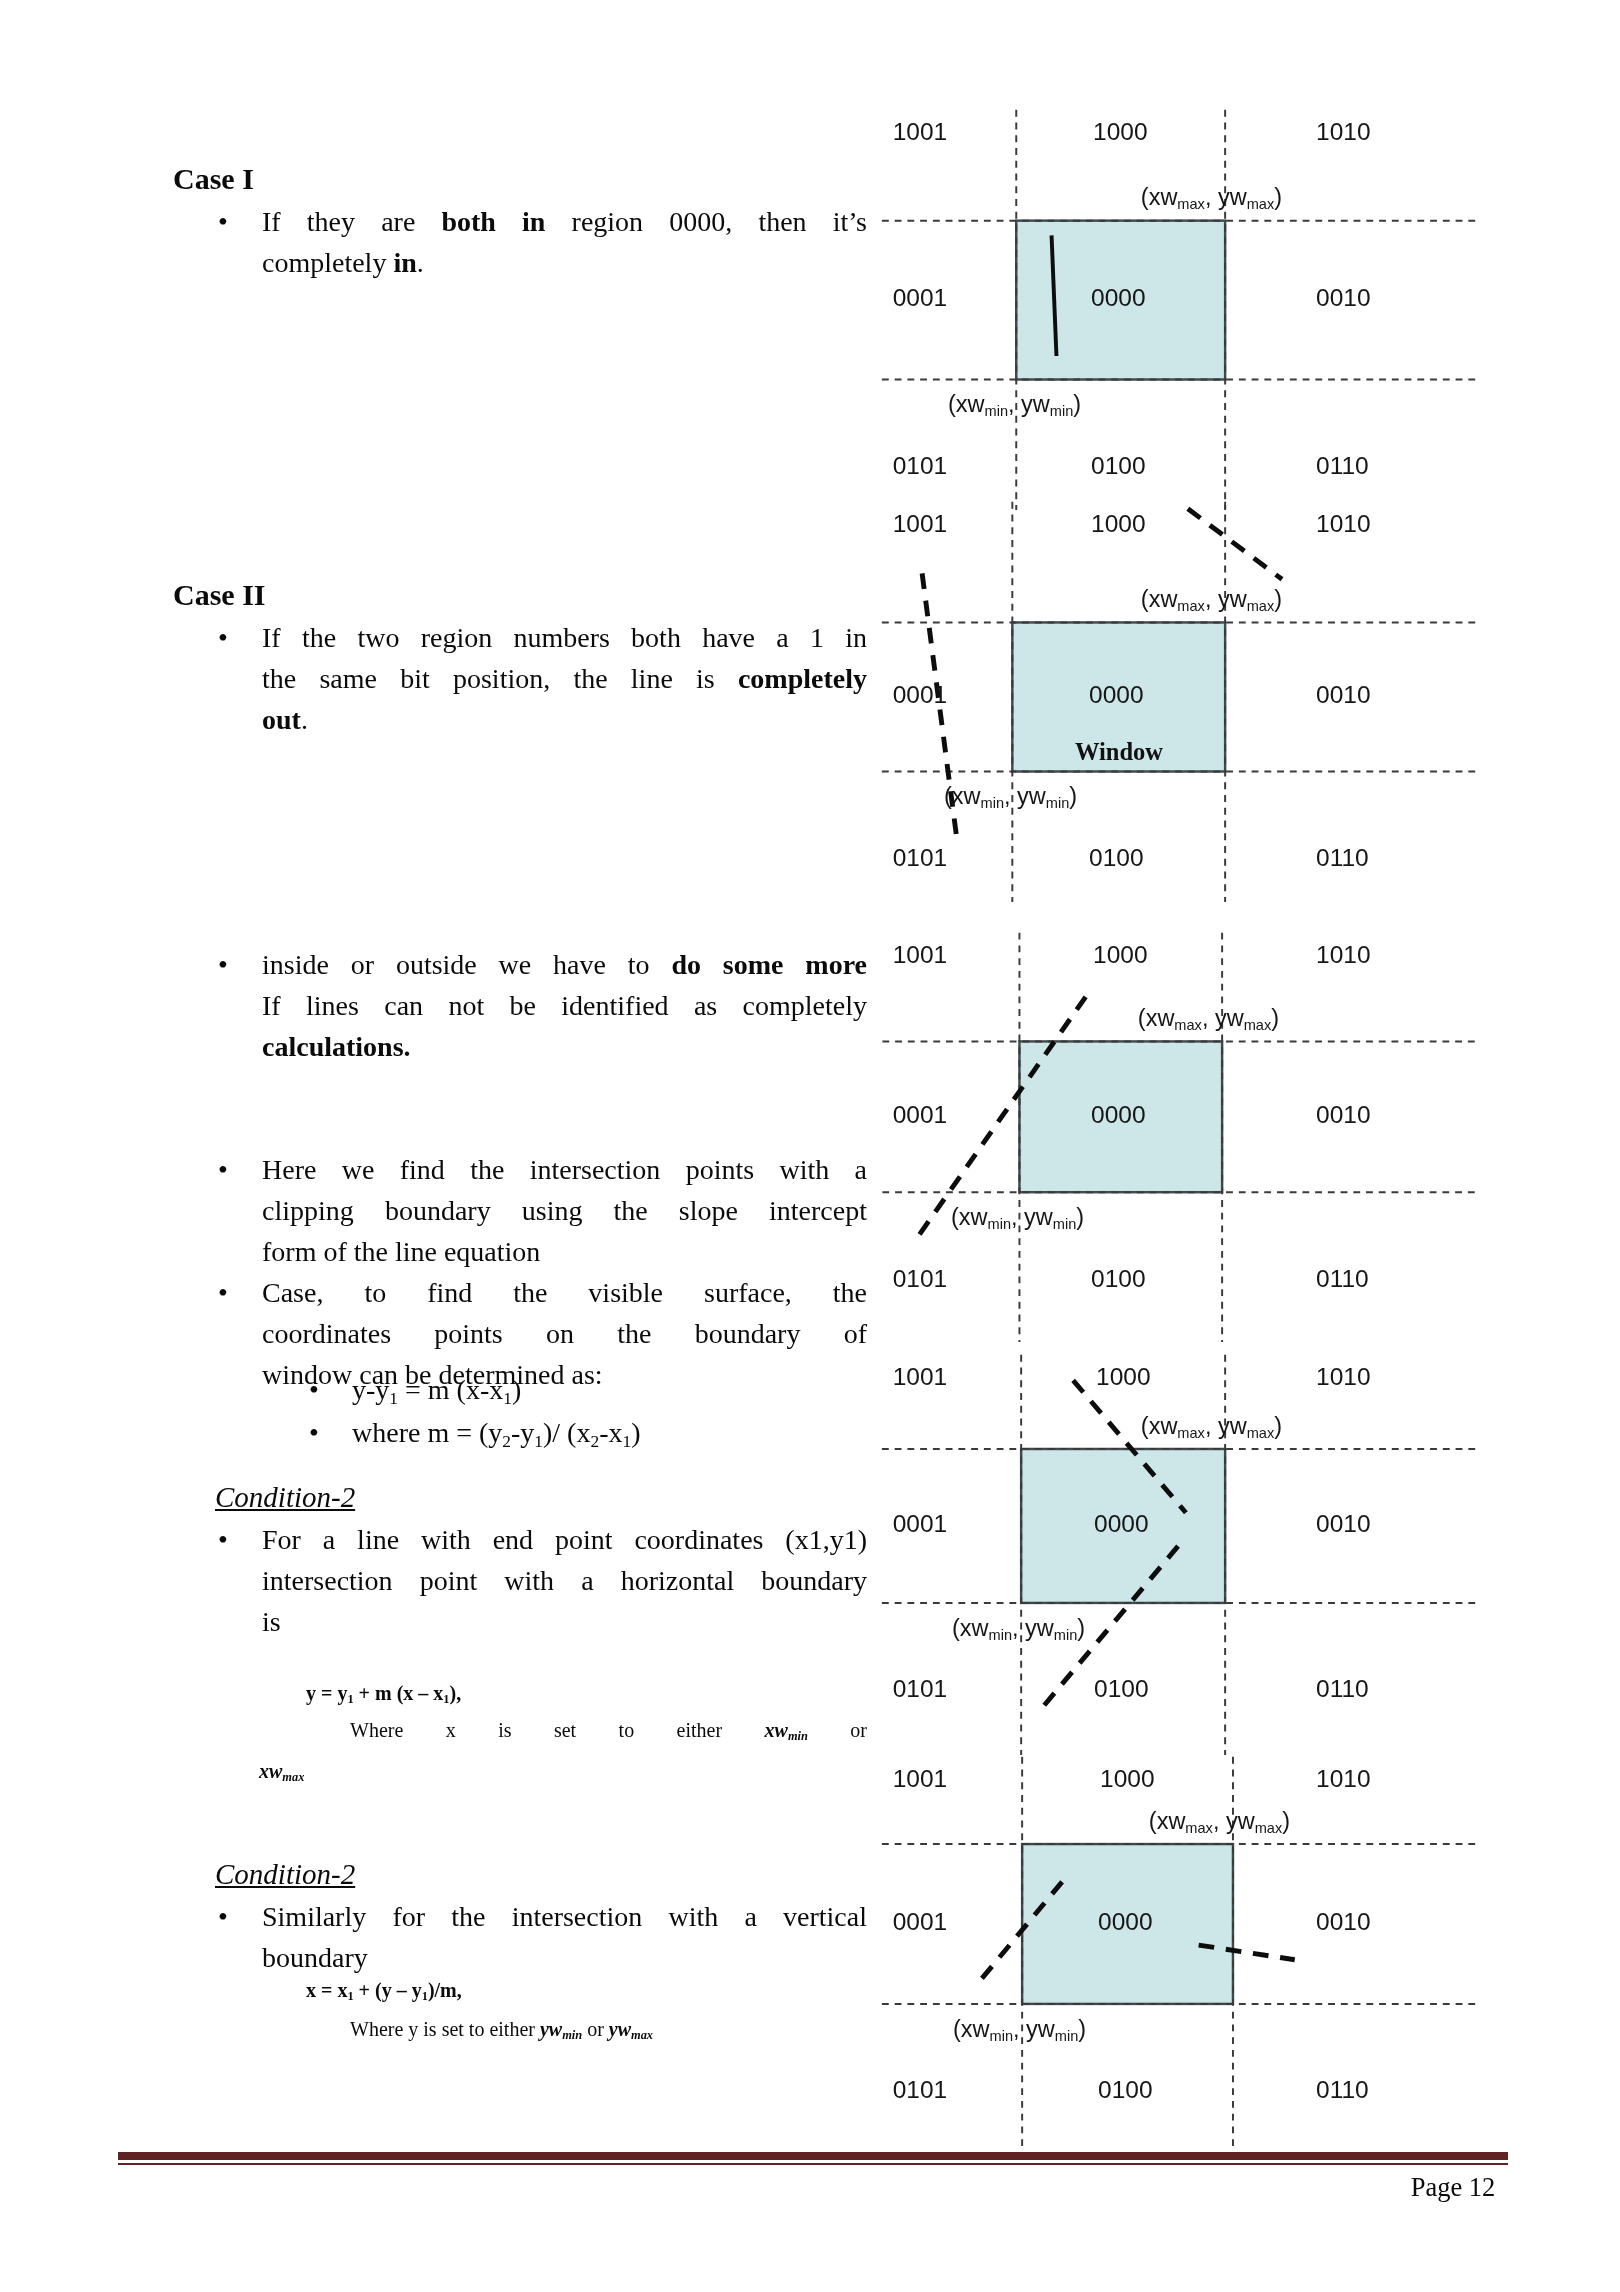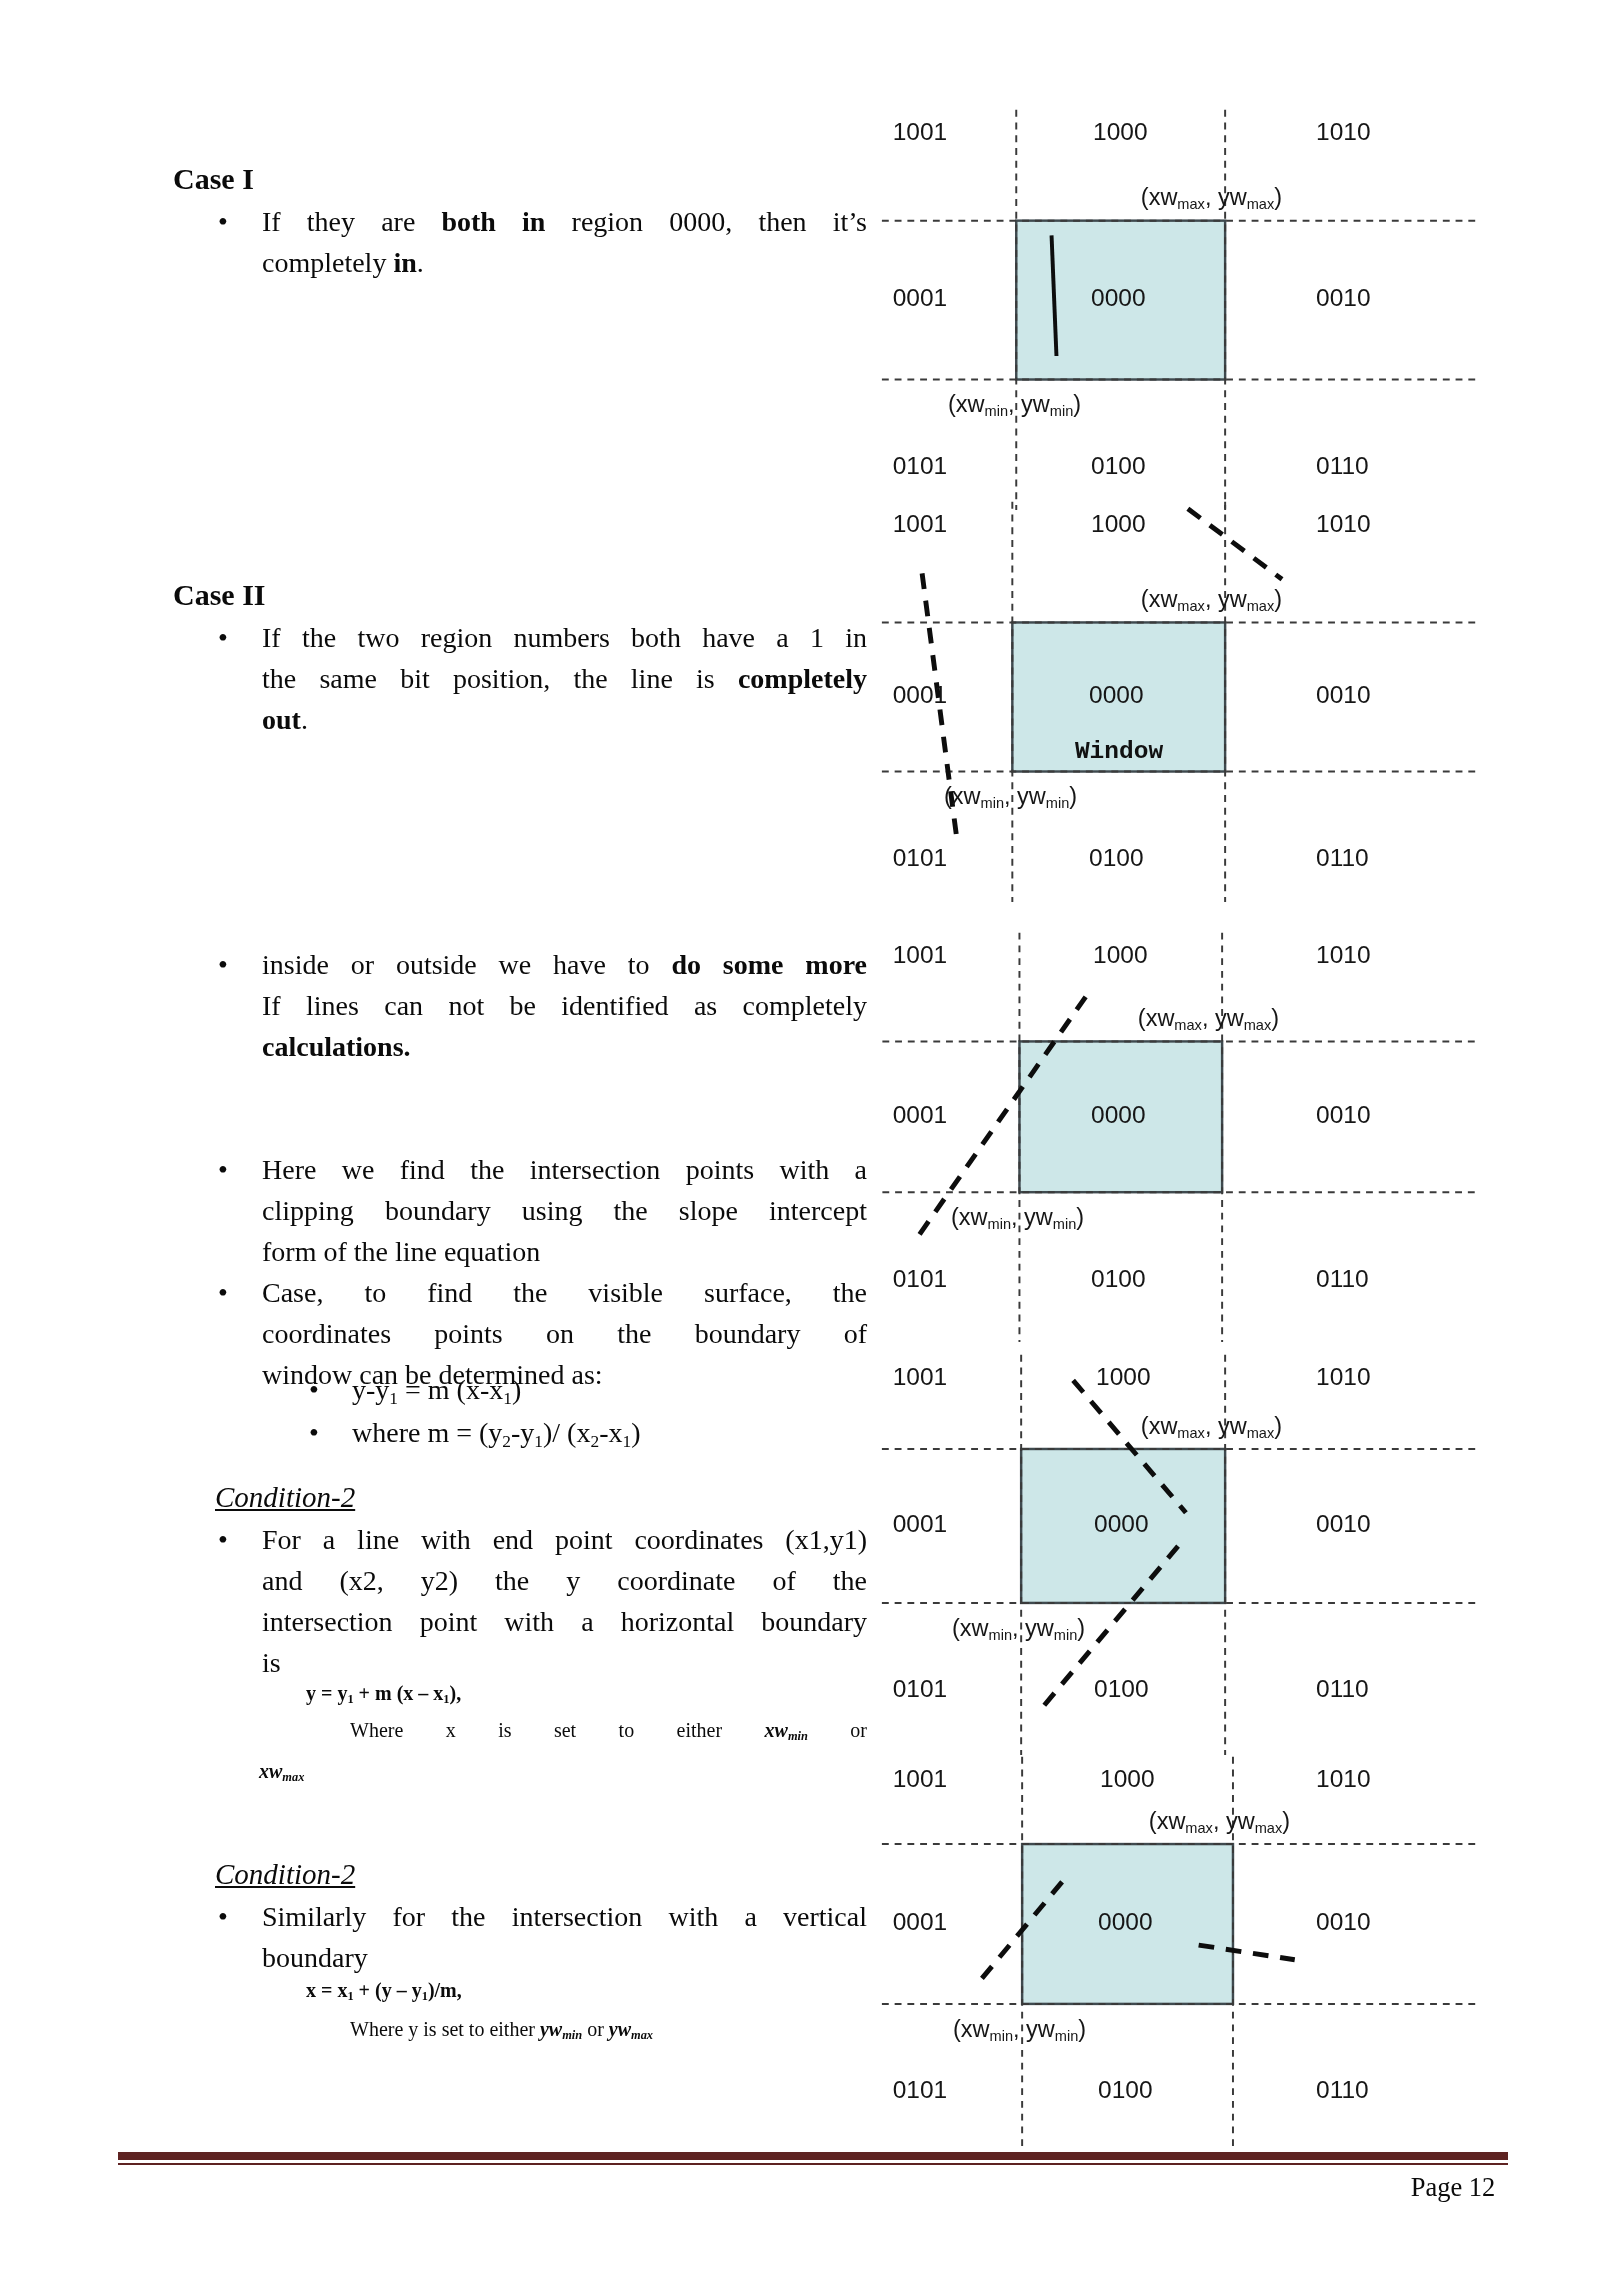--- a/index.html
+++ b/index.html
@@ -18,21 +18,21 @@
   .ll{text-align:left;}
   .fline{position:absolute;font-size:20px;line-height:41px;white-space:nowrap;}
   .fjust{white-space:normal;text-align:justify;text-align-last:justify;}
   sub{font-size:0.62em;line-height:0;vertical-align:-0.28em;}
   
   #diagrams-layer{position:absolute;left:877px;top:0;width:608px;height:2293px;}
   .diagram{position:absolute;left:0;width:608px;}
   .diagram svg{position:absolute;left:0;top:0;}
   .rl{position:absolute;font-family:"Liberation Sans",sans-serif;font-size:24.5px;color:#161616;white-space:nowrap;}
   .cl{position:absolute;font-family:"Liberation Sans",sans-serif;font-size:23.5px;color:#161616;white-space:nowrap;}
-  .wl{position:absolute;font-family:Liberation Mono, monospace;font-weight:bold;font-size:24.5px;color:#111;white-space:nowrap;}
+  .wl{position:absolute;font-family:Liberation Serif, serif;font-weight:bold;font-size:24.5px;color:#111;white-space:nowrap;}
   
   #footer-rule{position:absolute;left:118px;top:2152px;width:1390px;height:2.9px;}
   #page-label{position:absolute;left:1353px;top:2172px;width:200px;text-align:center;font-size:26.5px;}
 </style>
 </head>
 <body>
 
 <div class="page">
 
   <div id="text-column">
@@ -100,21 +100,20 @@
         <div class="btxt ll"><span>where m = (y</span><sub>2</sub><span>-y</span><sub>1</sub><span>)/ (x</span><sub>2</sub><span>-x</span><sub>1</sub><span>)</span></div>
       </div>
     </div>
 
     <div class="blk" style="top:1475px">
       <div class="cond-h"><span style="font-style:italic;text-decoration:underline;">Condition-2</span></div>
       <div class="bullet">
         <span class="dot">•</span>
         <div class="btxt">
             <div class="jl"><span>For a line with end point coordinates (x1,y1)</span></div>
-            <div class="jl"><span>and (x2, y2) the y coordinate of the</span></div>
             <div class="jl"><span>intersection point with a horizontal boundary</span></div>
             <div class="ll"><span>is</span></div>
           </div>
       </div>
     </div>
 
     <div class="fline" style="top:1673px;left:133px"><span style="font-weight:bold;">y = y</span><sub style="font-weight:bold;">1</sub><span style="font-weight:bold;"> + m (x – x</span><sub style="font-weight:bold;">1</sub><span style="font-weight:bold;">),</span></div>
     <div class="fline fjust" style="top:1710px;left:177px;width:517px"><span>Where x is set to either </span><span style="font-weight:bold;font-style:italic;">xw</span><sub style="font-weight:bold;font-style:italic;">min</sub><span> or</span></div>
     <div class="fline" style="top:1751px;left:86px"><span style="font-weight:bold;font-style:italic;">xw</span><sub style="font-weight:bold;font-style:italic;">max</sub></div>
 

